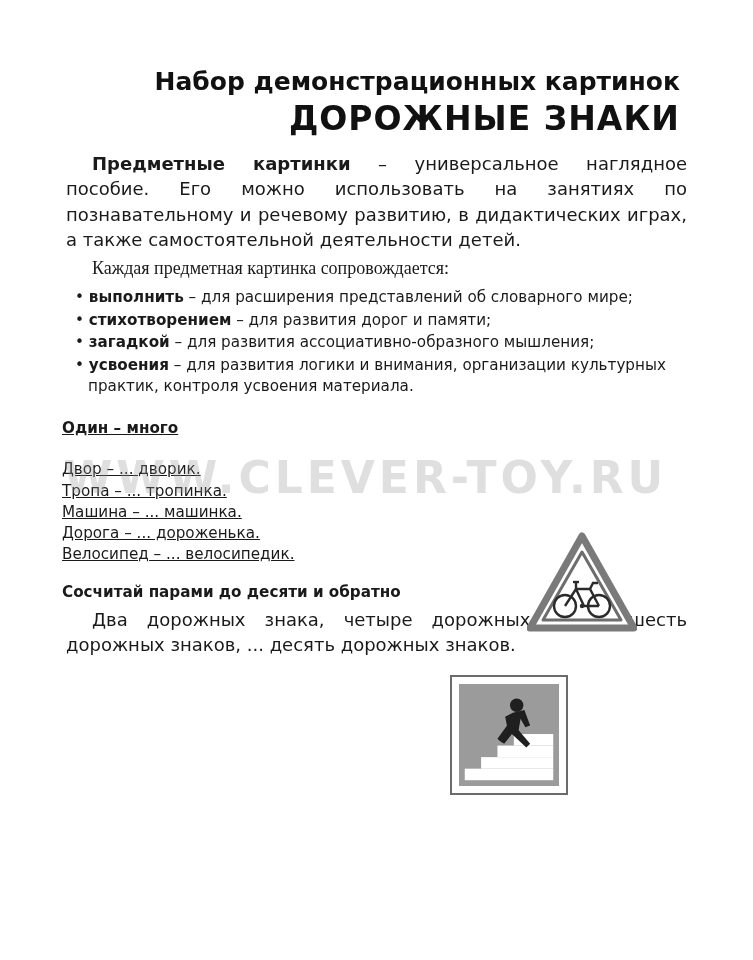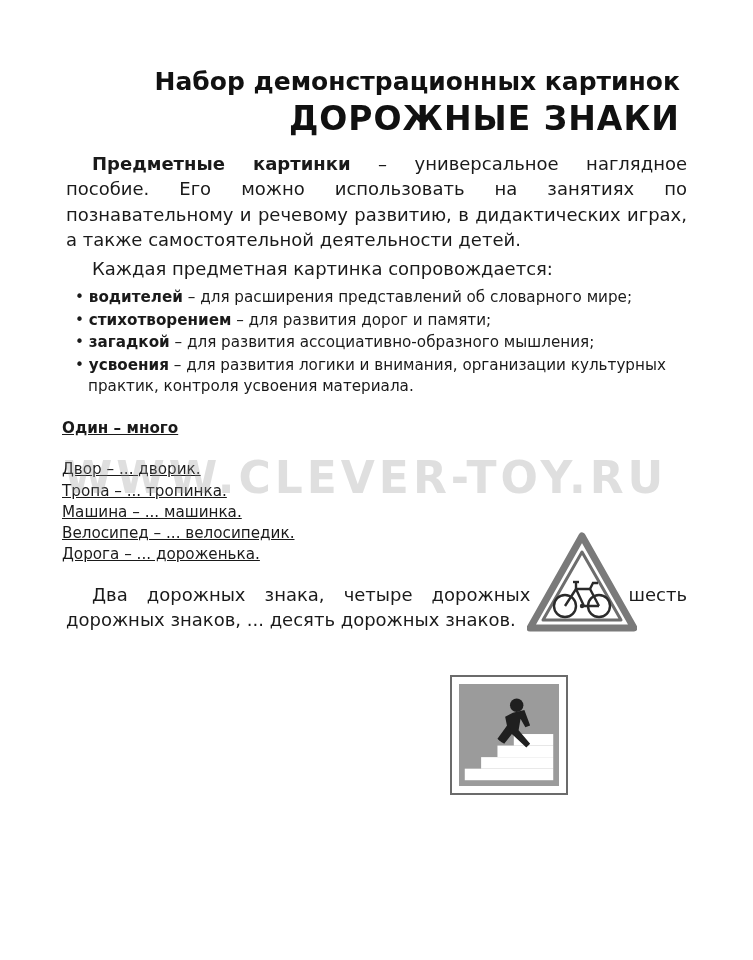--- a/index.html
+++ b/index.html
@@ -60,20 +60,21 @@
   }
   .intro {
     margin-top: 22px;
     text-indent: 26px;
   }
   .lead {
     font-weight: bold;
   }
   .block-gap {
     margin-top: 18px;
+    font-family: Liberation Serif, serif;
   }
   .bullets {
     margin: 6px 0 0 0;
     padding: 0;
     list-style: none;
     font-size: 15.2px;
     line-height: 1.42;
   }
   .bullets li {
     margin: 0 0 1px 0;
@@ -158,42 +159,43 @@
   <h1 class="title">
     <span>Набор демонстрационных картинок</span>
     <span class="line2">ДОРОЖНЫЕ ЗНАКИ</span>
   </h1>
 
   <p class="para intro"><span class="lead">Предметные картинки</span><span> – универсальное наглядное пособие. Его можно использовать на занятиях по познавательному и речевому развитию, в дидактических играх, а также самостоятельной деятельности детей.</span></p>
 
   <p class="para block-gap"><span style="display:inline-block;text-indent:0;padding-left:26px;">Каждая предметная картинка сопровождается:</span></p>
 
   <ul class="bullets">
-    <li><span>•</span> <span class="b">водителей</span><span> – для расширения представлений об словарного мире;</span></li>
+    <li><span>•</span> <span class="b">выполнить</span><span> – для расширения представлений об словарного мире;</span></li>
     <li><span>•</span> <span class="b">стихотворением</span><span> – для развития дорог и памяти;</span></li>
     <li><span>•</span> <span class="b">загадкой</span><span> – для развития ассоциативно-образного мышления;</span></li>
     <li><span>•</span> <span class="b">усвоения</span><span> – для развития логики и внимания, организации культурных</span><span class="cont">практик, контроля усвоения материала.</span></li>
   </ul>
 
 
   <div class="sect text-col">
     <p class="sub-head">Один – много</p>
   </div>
 
   <div class="sect text-col">
     <div class="lines">
       <div>Двор – ... дворик.</div>
       <div>Тропа – ... тропинка.</div>
       <div>Машина – ... машинка.</div>
+      <div>Дорога – ... дороженька.</div>
       <div>Велосипед – ... велосипедик.</div>
-      <div>Дорога – ... дороженька.</div>
     </div>
   </div>
 
   <div class="sect-narrow">
+    <p class="sub-head">Сосчитай парами до десяти и обратно</p>
     <p class="para tail">Два дорожных знака, четыре дорожных знака, шесть дорожных знаков, ... десять дорожных знаков.</p>
   </div>
 
   <div class="sign-bike">
     <svg viewBox="0 0 110 100" width="110" height="100" aria-hidden="true">
       <polygon points="55,4 107,96 3,96" fill="#ffffff" stroke="#7a7a7a" stroke-width="7" stroke-linejoin="round"></polygon>
       <polygon points="55,20 94,88 16,88" fill="#ffffff" stroke="#6d6d6d" stroke-width="3" stroke-linejoin="round"></polygon>
       <g stroke="#2a2a2a" fill="none" stroke-width="2.4">
         <circle cx="38" cy="74" r="11"></circle>
         <circle cx="72" cy="74" r="11"></circle>

